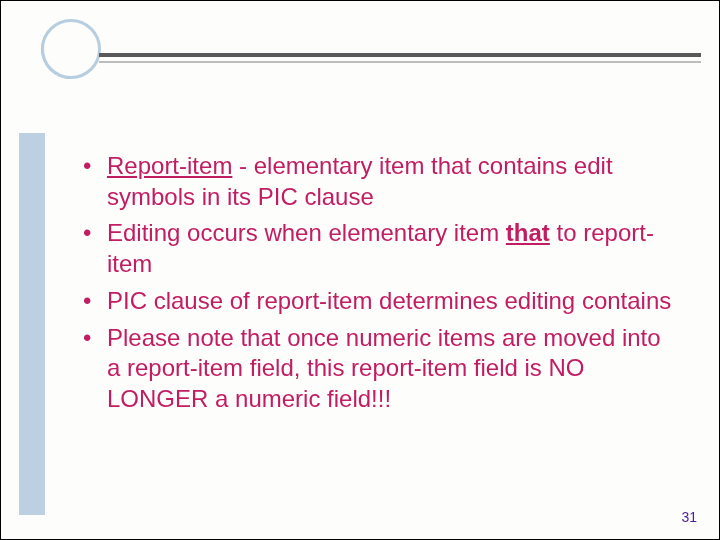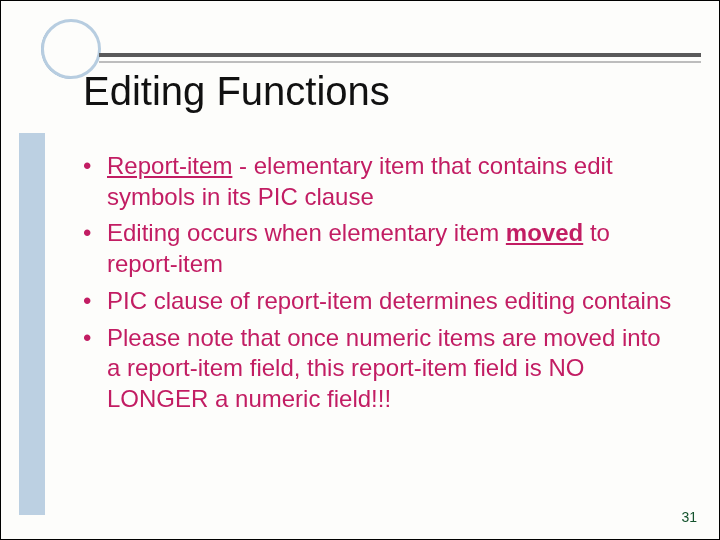--- a/index.html
+++ b/index.html
@@ -87,49 +87,48 @@
     color: #c21d63;
   }
   .bullet-text { flex: 1; }
   .term-underline { font-weight: normal; text-decoration: underline; }
   .moved-underline { font-weight: bold; text-decoration: underline; }
   .page-number {
     position: absolute;
     right: 22px;
     bottom: 14px;
     font-size: 14px;
-    color: #14532d;
+    color: #4c1d95;
   }
 </style>
 </head>
 <body>
 
 <div class="header-area">
   <div class="logo-fill"></div>
   <div class="logo-circle"></div>
   <div class="header-line-top"></div>
   <div class="header-line-bottom"></div>
-  <h1 class="slide-title">Editing Functions</h1>
 </div>
 
 <div class="sidebar"></div>
 
 <div class="content">
 
   <div class="bullet-item">
     <div class="bullet-dot">•</div>
     <div class="bullet-text">
       <span class="term-underline">Report-item</span><span> - elementary item that contains edit symbols in its PIC clause</span>
     </div>
   </div>
 
   <div class="bullet-item">
     <div class="bullet-dot">•</div>
     <div class="bullet-text">
-      <span>Editing occurs when elementary item </span><span class="moved-underline">moved</span><span> to report-item</span>
+      <span>Editing occurs when elementary item </span><span class="moved-underline">that</span><span> to report-item</span>
     </div>
   </div>
 
   <div class="bullet-item">
     <div class="bullet-dot">•</div>
     <div class="bullet-text">PIC clause of report-item determines editing contains</div>
   </div>
 
   <div class="bullet-item">
     <div class="bullet-dot">•</div>

